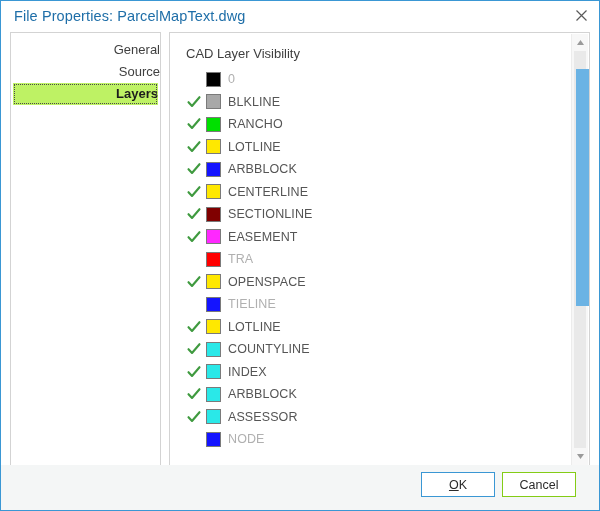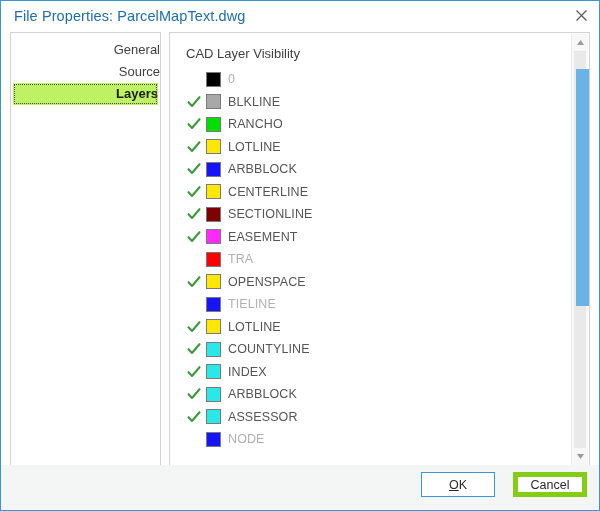--- a/index.html
+++ b/index.html
@@ -219,22 +219,22 @@
     justify-content: center;
     cursor: pointer;
     font-family: "Liberation Sans", sans-serif;
   }
   #ok-button {
     right: 104px;
     border: 1px solid #3a97d4;
   }
   #ok-button .mnemonic { text-decoration: underline; }
   #cancel-button {
-    right: 12px;
-    border: 5px solid #84cc16;
+    right: 23px;
+    border: 1px solid #84cc16;
   }
 </style>
 </head>
 <body>
 
 <div id="dialog-window">
 
   <div id="title-bar">
     <div id="title-text">File Properties: ParcelMapText.dwg</div>
     <div id="close-button">

